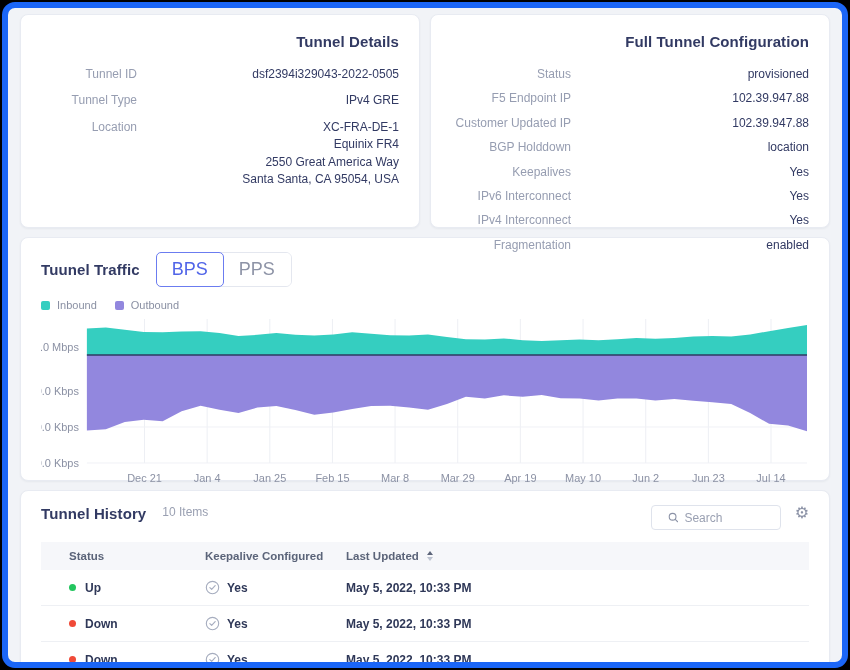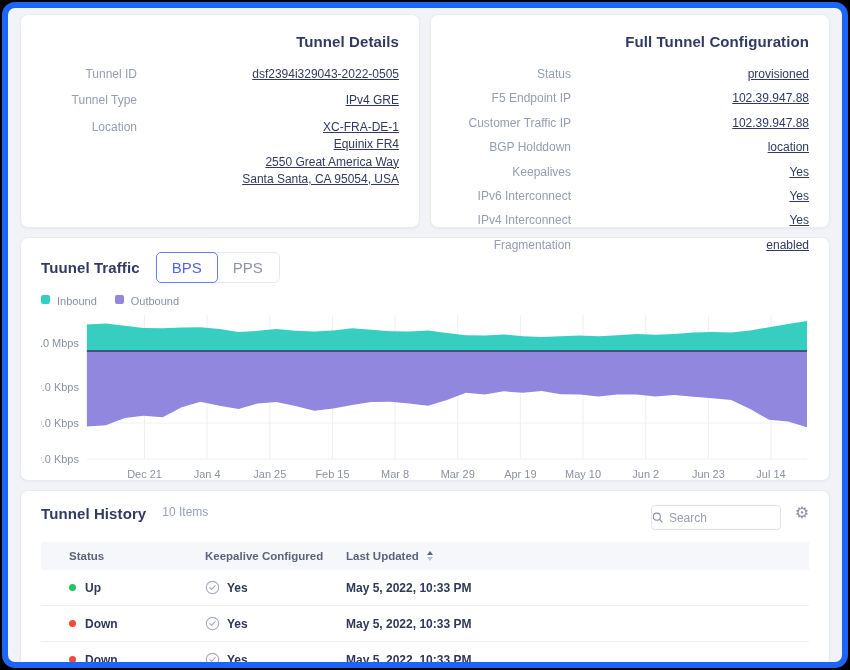--- a/index.html
+++ b/index.html
@@ -10,43 +10,43 @@
     overflow:hidden; padding:6px 12px 0 12px; }
   .card { background:#fff; border:1px solid #e8ebf2; border-radius:8px;
     box-shadow:0 1px 2px rgba(20,30,60,.05); }
   .top-row { display:flex; gap:10px; height:214px;text-align:right; }
   .top-row .card { flex:1; padding:18px 20px; }
   h2.card-title { font-size:15px; font-weight:700; color:#323a63; letter-spacing:.1px; }
   .kv { display:grid; grid-template-columns:96px 1fr; column-gap:4px; row-gap:7px;
     margin-top:16px; font-size:12px; line-height:1.45;gap:9px; }
   .kv.cfg { grid-template-columns:120px 1fr; row-gap:7px; }
   .kv .k { color:#969db1; }
-  .kv .v { color:#323a63;text-decoration:underline; }
+  .kv .v { color:#323a63; }
   .loc-line { color:#323a63; }
 
   
   .chart-card { margin-top:9px; height:244px; padding:14px 20px 8px; }
   .chart-head { display:flex; align-items:center; }
   .seg { display:flex; margin-left:16px; border:1px solid #e4e7ef; border-radius:6px; background:#fff; }
-  .seg button { font-family:inherit; font-size:15px; padding:5px 15px; background:#fff;
+  .seg button { font-family:inherit; font-size:18px; padding:5px 15px; background:#fff;
     border:1px solid transparent; border-radius:5px; color:#8d93a6; cursor:pointer;text-align:right; }
   .seg button.active { color:#5064e8; border-color:#6b7cf0; margin:-1px; position:relative; z-index:1; }
   .legend { display:flex; gap:18px; margin-top:12px; }
-  .legend-item { display:flex; align-items:flex-start; gap:7px; font-size:11px; color:#8a90a3; }
+  .legend-item { display:flex; align-items:center; gap:7px; font-size:11px; color:#8a90a3; }
   .swatch { width:9px; height:9px; border-radius:2px; display:inline-block; }
   svg.chart { display:block; width:100%; height:172px; margin-top:4px; }
   svg.chart text { font-family:"Liberation Sans","DejaVu Sans",sans-serif; }
 
   
   .hist-card { margin-top:9px; height:210px; padding:14px 20px 0; }
   .hist-head { display:flex; }
   .items-count { font-size:12px; color:#9aa0b2; margin-left:16px; }
   .spacer { flex:1; }
   .search-box { display:flex; align-items:center; gap:6px; width:130px; height:25px;
-    border:1px solid #dfe3ec; border-radius:4px; background:#fff; padding:0 0; }
+    border:1px solid #dfe3ec; border-radius:4px; background:#fff; padding:0 16px; }
   .search-box input { border:none; outline:none; width:100%; font-size:12px;
     font-family:inherit; color:#323a63; background:transparent; }
   .search-box input::placeholder { color:#9aa0b2; }
   .gear { font-size:16px; color:#8b92a6; margin-left:14px; cursor:pointer; line-height:1; }
   .thead { margin-top:12px; background:#f6f7fa; display:grid;
     grid-template-columns:136px 141px 1fr; padding:8px 0 8px 28px;
     font-size:11.5px; font-weight:700; color:#5b6479; align-items:center; }
   .th-sort { display:inline-flex; align-items:center; gap:8px; cursor:pointer; }
   .sort-arrows { display:inline-flex; flex-direction:column; gap:2px; }
   .tri-up { width:0; height:0; border-left:3.5px solid transparent; border-right:3.5px solid transparent;
@@ -84,21 +84,21 @@
       </div>
     </section>
 
     <section class="card">
       <h2 class="card-title">Full Tunnel Configuration</h2>
       <div class="kv cfg">
         <div class="k">Status</div>
         <div class="v">provisioned</div>
         <div class="k">F5 Endpoint IP</div>
         <div class="v">102.39.947.88</div>
-        <div class="k">Customer Traffic IP</div>
+        <div class="k">Customer Updated IP</div>
         <div class="v">102.39.947.88</div>
         <div class="k">BGP Holddown</div>
         <div class="v">location</div>
         <div class="k">Keepalives</div>
         <div class="v">Yes</div>
         <div class="k">IPv6 Interconnect</div>
         <div class="v">Yes</div>
         <div class="k">IPv4 Interconnect</div>
         <div class="v">Yes</div>
         <div class="k">Fragmentation</div>

